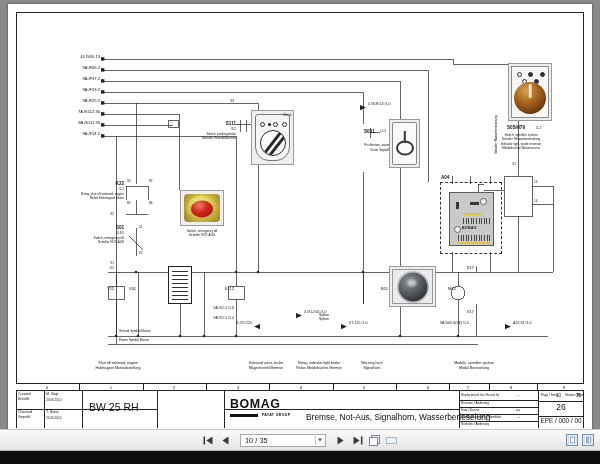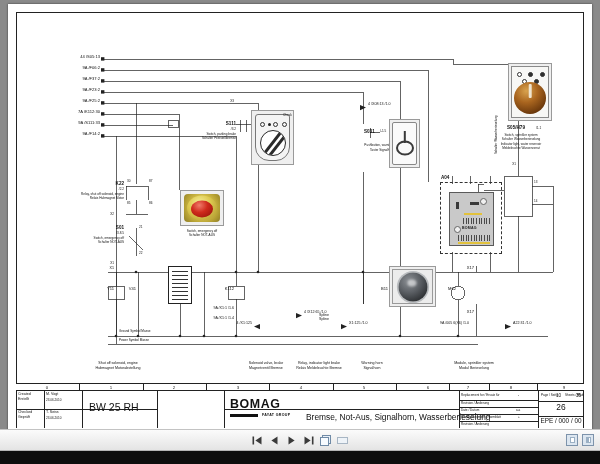--- a/index.html
+++ b/index.html
@@ -649,20 +649,25 @@
             <polygon points="9.5,0.5 9.5,8.5 3.4,4.5" fill="#3a3a3a"></polygon>
           </svg>
       </div>
 
       <div class="tb-btn" title="Previous page">
         <svg width="9" height="9" viewBox="0 0 9 9">
             <polygon points="7.5,0.5 7.5,8.5 1.4,4.5" fill="#3a3a3a"></polygon>
           </svg>
       </div>
 
+      <div class="pagebox">
+        <span>10 / 35</span>
+        <span class="sep"></span>
+        <span class="caret"></span>
+      </div>
 
       <div class="tb-btn" title="Next page">
         <svg width="9" height="9" viewBox="0 0 9 9">
             <polygon points="1.5,0.5 1.5,8.5 7.6,4.5" fill="#3a3a3a"></polygon>
           </svg>
       </div>
 
       <div class="tb-btn" title="Last page">
         <svg width="11" height="9" viewBox="0 0 11 9">
             <polygon points="1.5,0.5 1.5,8.5 7.6,4.5" fill="#3a3a3a"></polygon>

